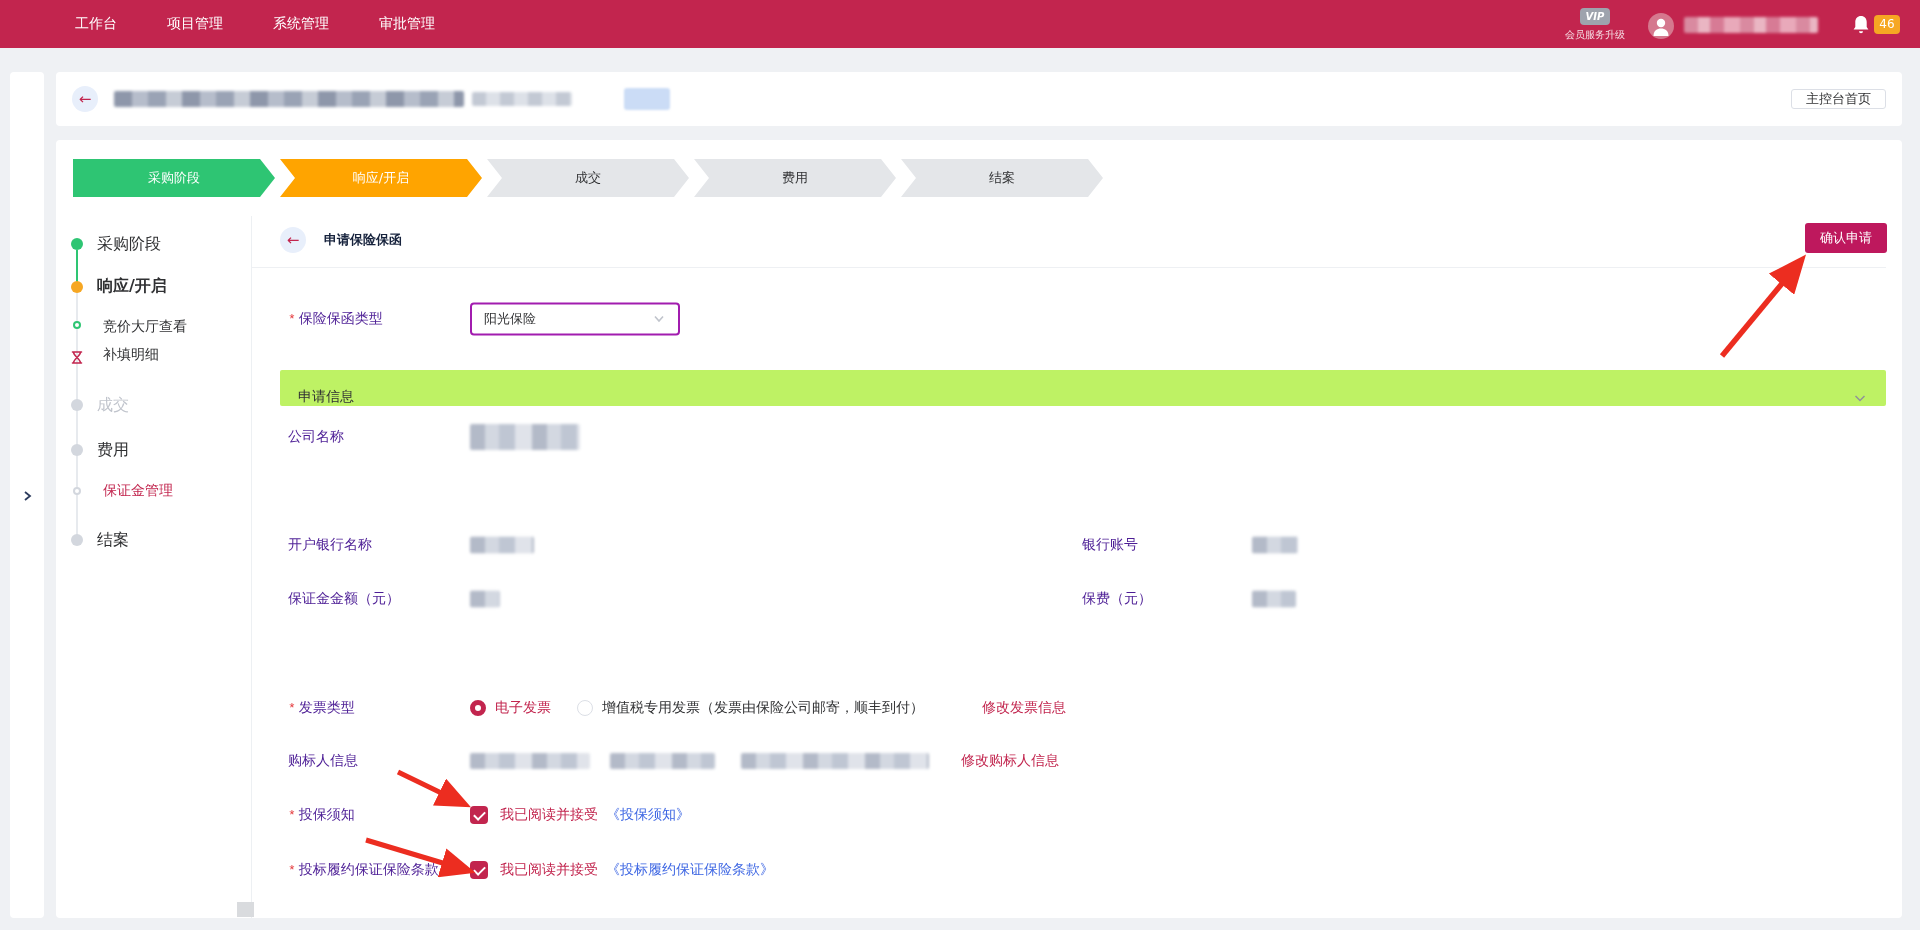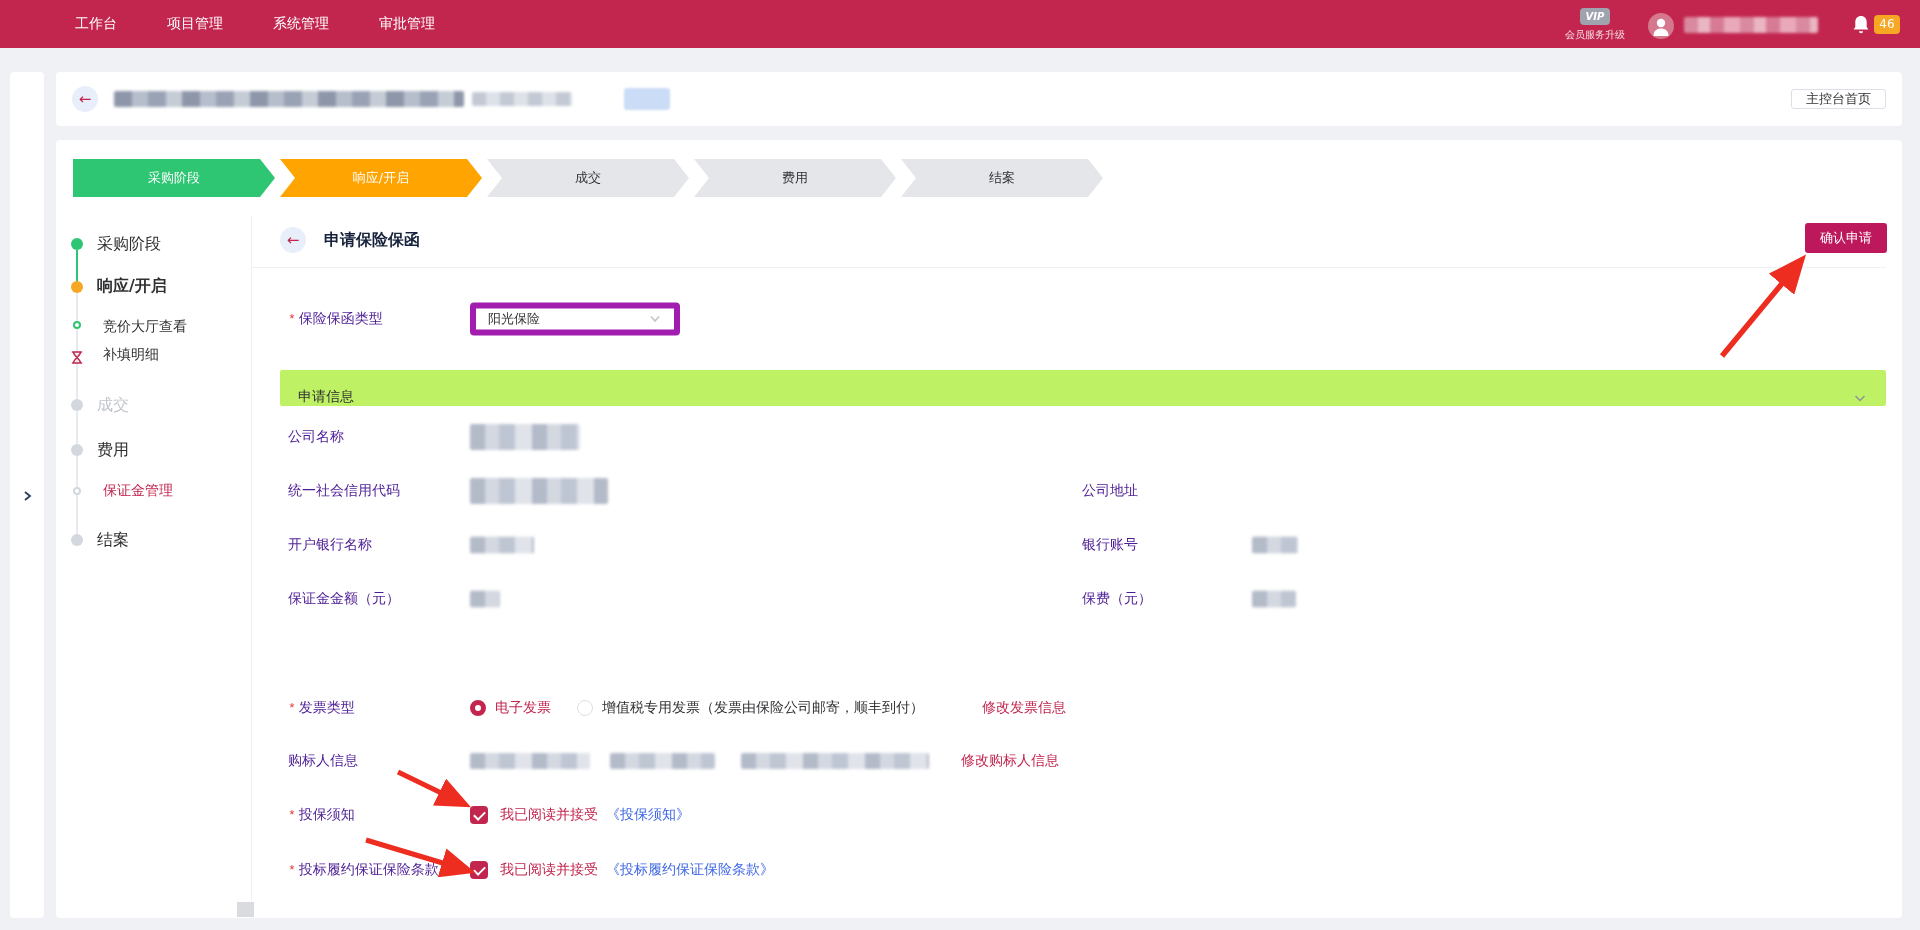--- a/index.html
+++ b/index.html
@@ -56,32 +56,32 @@
   .hourglass { position:absolute; left:15px; width:12px; height:13px; }
   .tl-item { position:absolute; font-size:16px; color:#303133; cursor:pointer; white-space:nowrap; }
   .tl-item.sub { font-size:14px; }
   .tl-item.bold { font-weight:bold; }
   .tl-item.muted { color:#C0C4CC; }
   .tl-item.active-red { color:#C2254E; }
 
   
   .form-area { flex:1; position:relative; font-size:14px; }
   .ftitle-row { position:absolute; left:28px; top:11px; display:flex; align-items:center; }
-  .ftitle { font-size:16px; font-weight:bold; color:#17233D; margin-left:18px; }
+  .ftitle { font-size:13px; font-weight:bold; color:#17233D; margin-left:18px; }
   .btn-confirm { position:absolute; right:15px; top:7px; width:82px; height:30px; background:#be185d; color:#fff; border:none; border-radius:3px; font-size:13px; cursor:pointer; font-family:inherit; }
   .ftitle-divider { position:absolute; left:0; right:16px; top:51px; height:1px; background:#EEF0F3; }
 
   .frow { position:absolute; left:28px; right:16px; height:30px; }
   .flabel { position:absolute; left:8px; top:50%; transform:translateY(-50%); color:#4c1d95; white-space:nowrap;font-family:Liberation Mono, monospace; }
   .flabel.req::before { content:"*"; color:#E4393C; margin-right:3px; font-size:13px; }
   .flabel.r { left:802px; }
   .fvalue { position:absolute; left:190px; top:50%; transform:translateY(-50%); display:flex; align-items:center; }
   .fvalue.r { left:972px; }
 
-  .select-box { width:210px; height:33px; border:6px solid #a21caf; border-radius:4px; background:#fff; display:flex; align-items:center; padding:0 12px; font-size:13px; color:#303133; cursor:pointer; }
+  .select-box { width:210px; height:33px; border:2px solid #a21caf; border-radius:4px; background:#fff; display:flex; align-items:center; padding:0 12px; font-size:13px; color:#303133; cursor:pointer; }
   .select-box .sel-text { flex:1; }
 
   .section-bar { position:absolute; left:28px; right:16px; top:154px; height:36px; background:#bef264; display:flex; align-items:flex-end; padding:0 18px; font-size:14px; color:#303133; cursor:pointer; border-radius:2px; }
   .section-bar svg { margin-left:auto; }
 
   .blur { border-radius:2px; filter:blur(1.4px);
       background:repeating-linear-gradient(90deg,#b3bac8 0 15px,#d3d8e1 15px 29px,#bfc6d3 29px 45px,#e0e3ea 45px 62px),
                  repeating-linear-gradient(0deg,rgba(255,255,255,.45) 0 12px,rgba(90,100,120,.12) 12px 24px); }
   .blur.light { opacity:.75; }
 
@@ -226,27 +226,20 @@
         </svg>
       </div>
 
       <div class="frow" style="top:206px;">
         <div class="flabel">公司名称</div>
         <div class="fvalue">
             <div class="blur" style="width:110px; height:26px;"></div>
           </div>
       </div>
 
-      <div class="frow" style="top:260px;">
-        <div class="flabel">统一社会信用代码</div>
-        <div class="fvalue">
-            <div class="blur" style="width:138px; height:26px;"></div>
-          </div>
-        <div class="flabel r">公司地址</div>
-      </div>
 
       <div class="frow" style="top:314px;">
         <div class="flabel">开户银行名称</div>
         <div class="fvalue">
             <div class="blur" style="width:64px; height:17px;"></div>
           </div>
         <div class="flabel r">银行账号</div>
         <div class="fvalue r">
             <div class="blur" style="width:46px; height:17px;"></div>
           </div>

